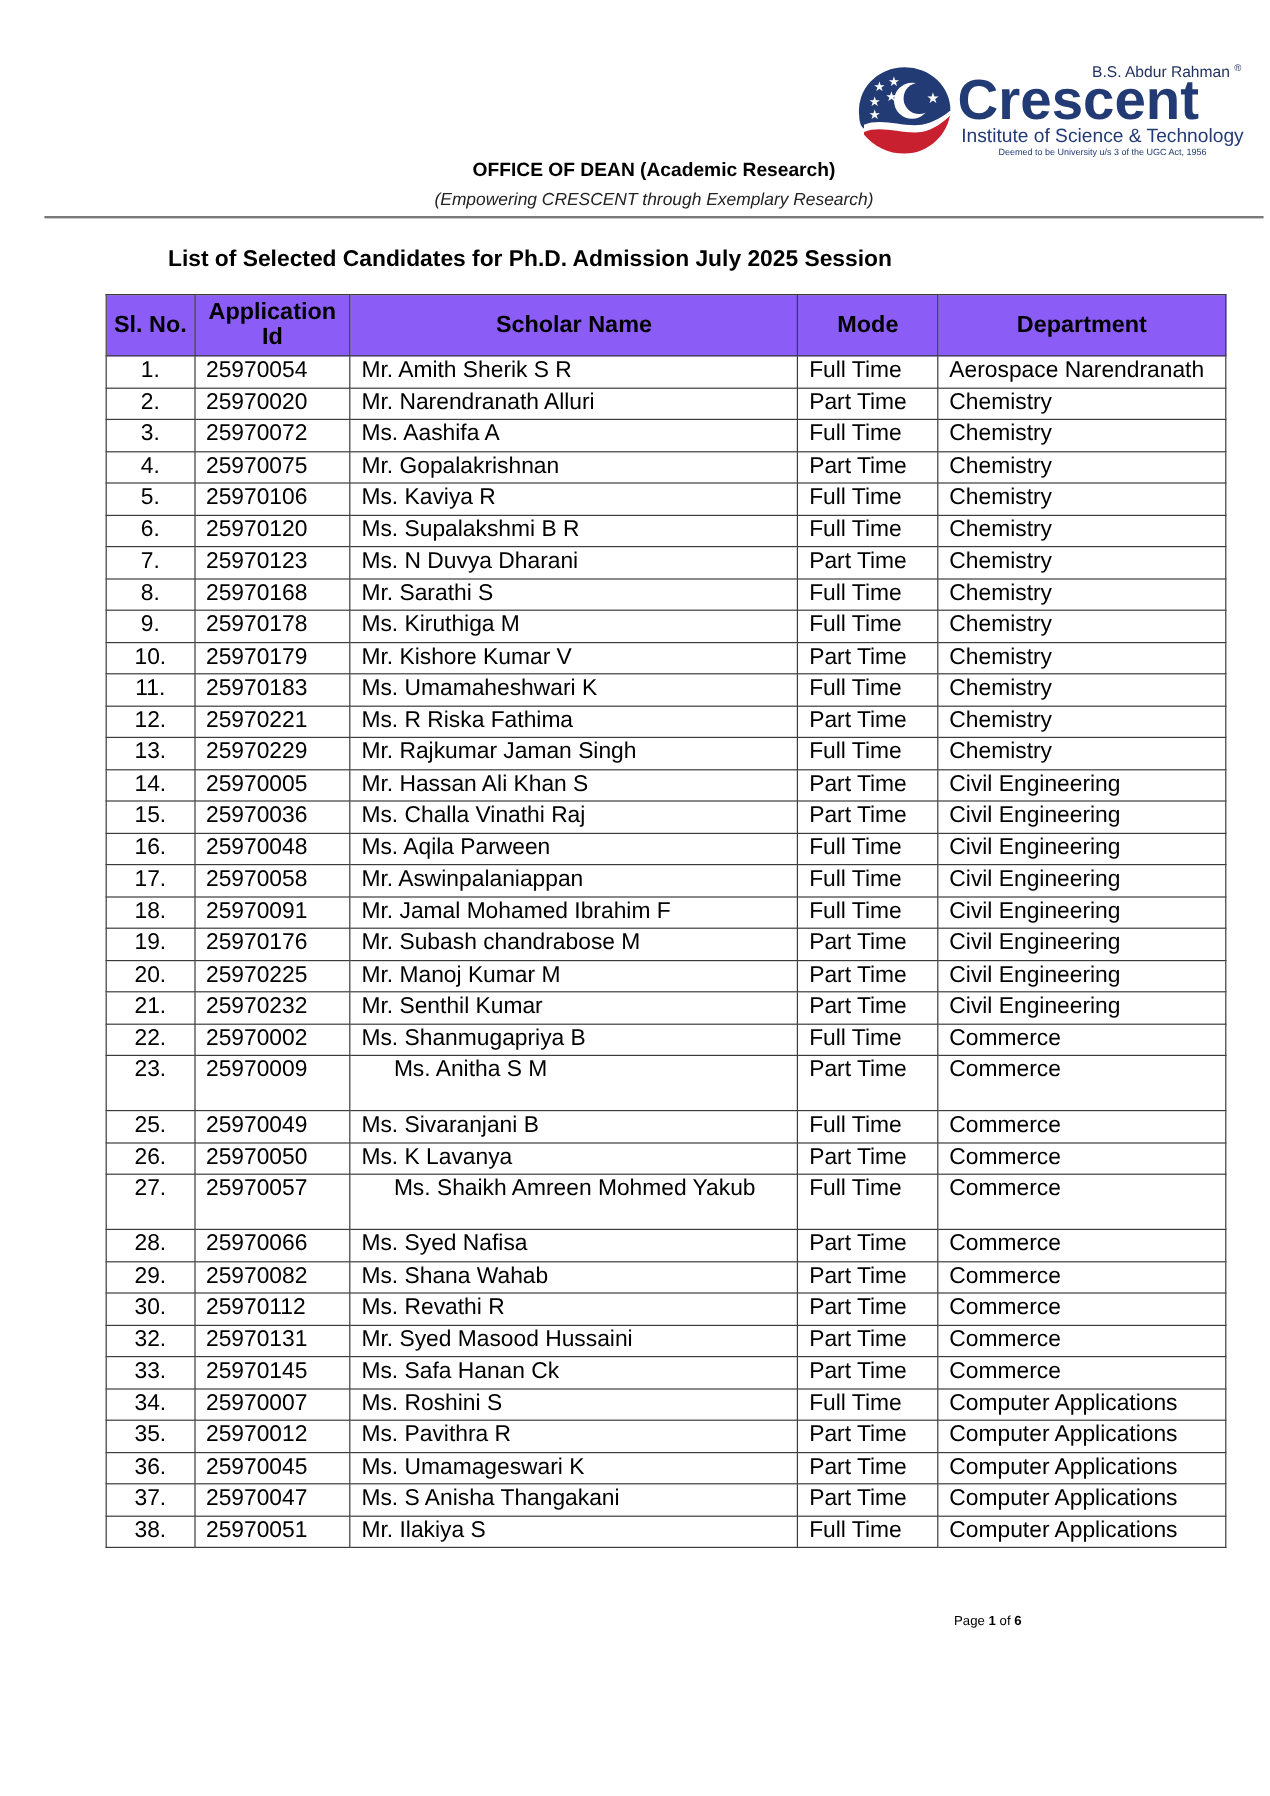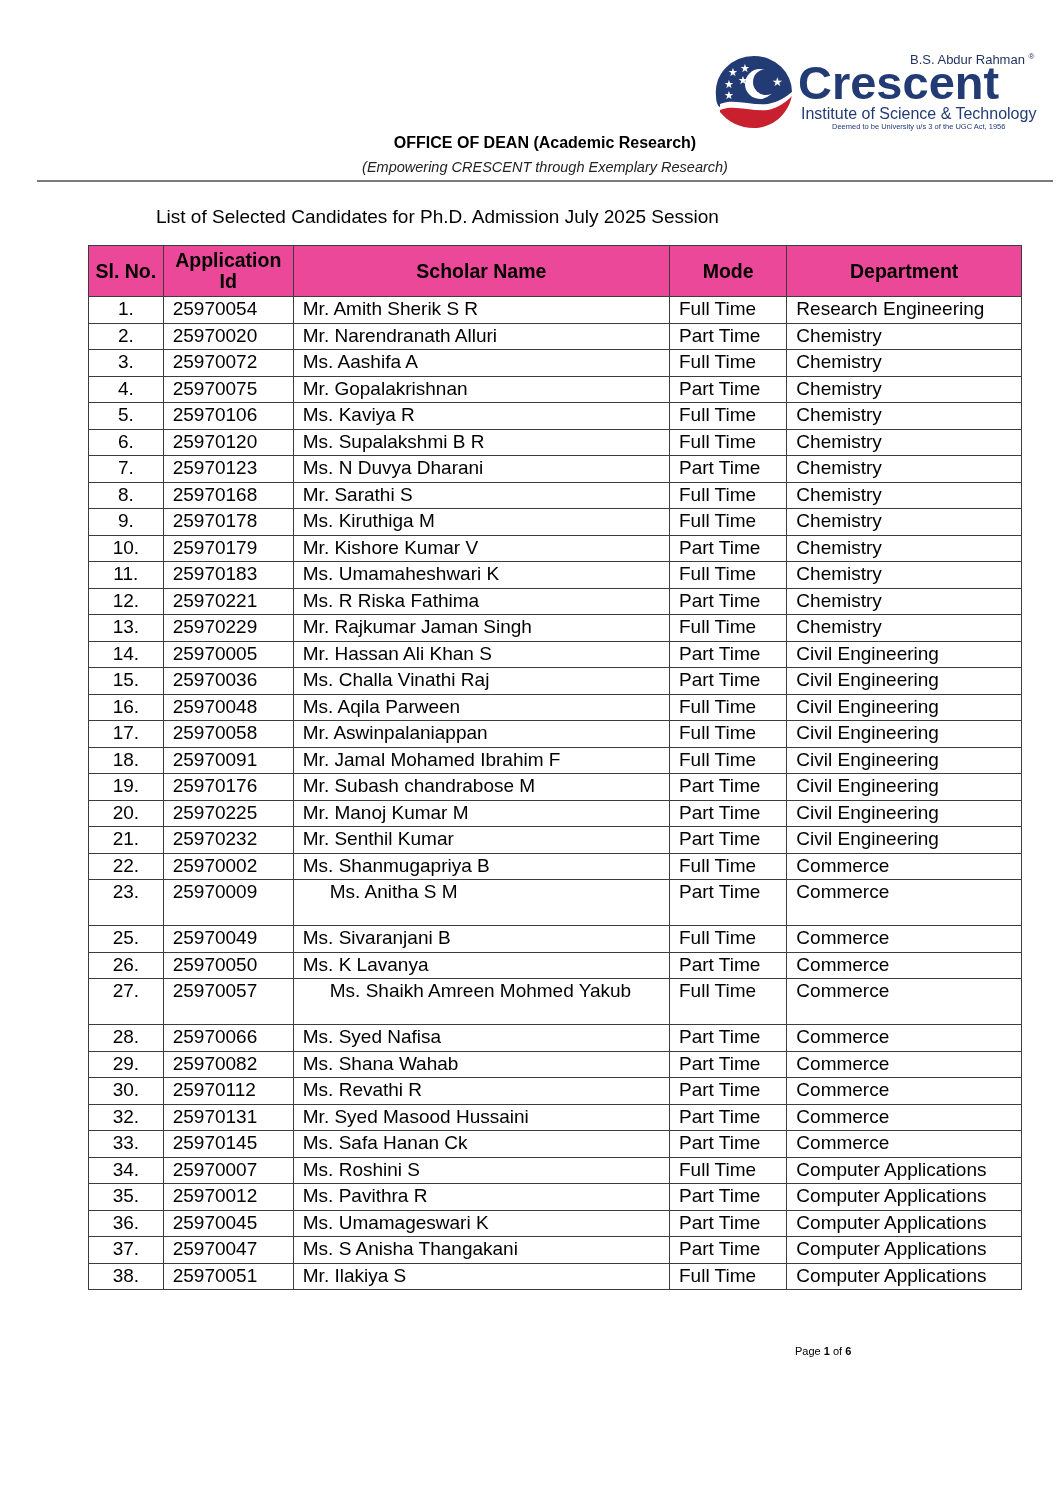--- a/index.html
+++ b/index.html
@@ -11,25 +11,25 @@
   .logo-brand-top { position: absolute; left: 200px; top: 2px; font-size: 13px; color: #1f2f5e; white-space: nowrap; }
   .logo-brand-top sup { font-size: 8px; }
   .logo-name { position: absolute; left: 88px; top: 8px; font-size: 47px; font-weight: bold; color: #233b74; letter-spacing: 0px; line-height: 50px; }
   .logo-sub { position: absolute; left: 91px; top: 55px; font-size: 16px; color: #233b74; white-space: nowrap; }
   .logo-deemed { position: absolute; left: 122px; top: 72px; font-size: 7.5px; color: #233b74; white-space: nowrap; }
 
   .office-title { position: absolute; left: 0; width: 1090px; top: 134px; text-align: center; font-size: 16px; font-weight: bold; }
   .office-sub { position: absolute; left: 0; width: 1090px; top: 159px; text-align: center; font-size: 14.5px; font-style: italic; color: #222; }
   .header-rule { position: absolute; left: 37px; width: 1016px; top: 180px; height: 2px; background: #7a7a7a; }
 
-  .doc-title { position: absolute; left: 156px; top: 206px; font-size: 19px; font-weight: normal; white-space: nowrap; }
+  .doc-title { position: absolute; left: 140px; top: 206px; font-size: 19px; font-weight: bold; white-space: nowrap; }
 
   table.candidates { position: absolute; left: 88px; top: 245px; width: 934px; border-collapse: collapse; font-size: 19px; }
   table.candidates th, table.candidates td { border: 1.5px solid #3c3c3c; }
-  table.candidates th { background: #ec4899; font-weight: bold; height: 51px; text-align: center; line-height: 21px; font-size: 19.5px; padding: 0 4px; }
+  table.candidates th { background: #8b5cf6; font-weight: bold; height: 51px; text-align: center; line-height: 21px; font-size: 19.5px; padding: 0 4px; }
   table.candidates td { height: 26.5px; line-height: 24px; vertical-align: top; padding: 0 9px; white-space: nowrap; }
   table.candidates td.sl { text-align: center; padding: 0; }
   table.candidates tr.tall td { height: 46px; }
   table.candidates td.wrap { white-space: normal; padding-left: 36px; }
   .c-sl { width: 86px; } .c-id { width: 135px; } .c-name { width: 409px; } .c-mode { width: 123px; } .c-dept { width: 243px; }
 
   .footer { position: absolute; left: 795px; top: 1345px; font-size: 11px; white-space: nowrap; }
   .footer b { font-weight: bold; }
 </style>
 </head>
@@ -70,21 +70,21 @@
       <th class="c-mode">Mode</th>
       <th class="c-dept">Department</th>
     </tr>
   </thead>
   <tbody id="table-body">
       <tr>
         <td class="sl">1.</td>
         <td>25970054</td>
         <td>Mr. Amith Sherik S R</td>
         <td>Full Time</td>
-        <td>Research Engineering</td>
+        <td>Aerospace Narendranath</td>
       </tr>
       <tr>
         <td class="sl">2.</td>
         <td>25970020</td>
         <td>Mr. Narendranath Alluri</td>
         <td>Part Time</td>
         <td>Chemistry</td>
       </tr>
       <tr>
         <td class="sl">3.</td>

